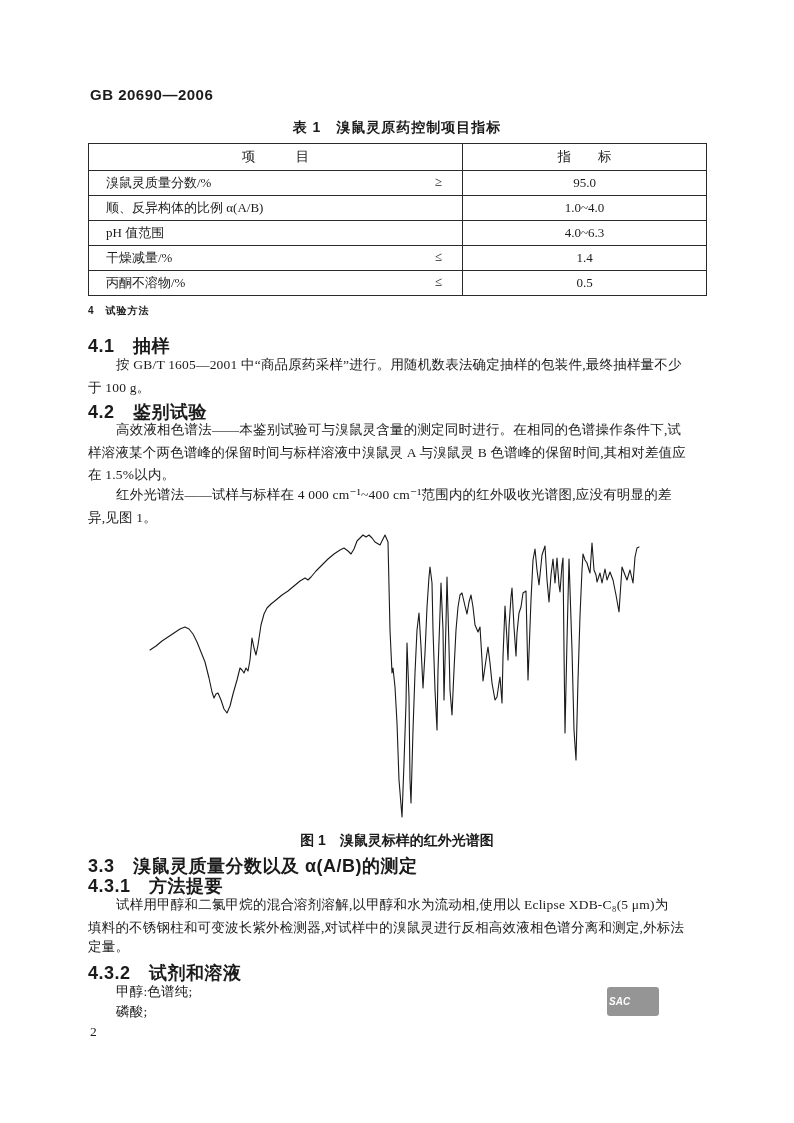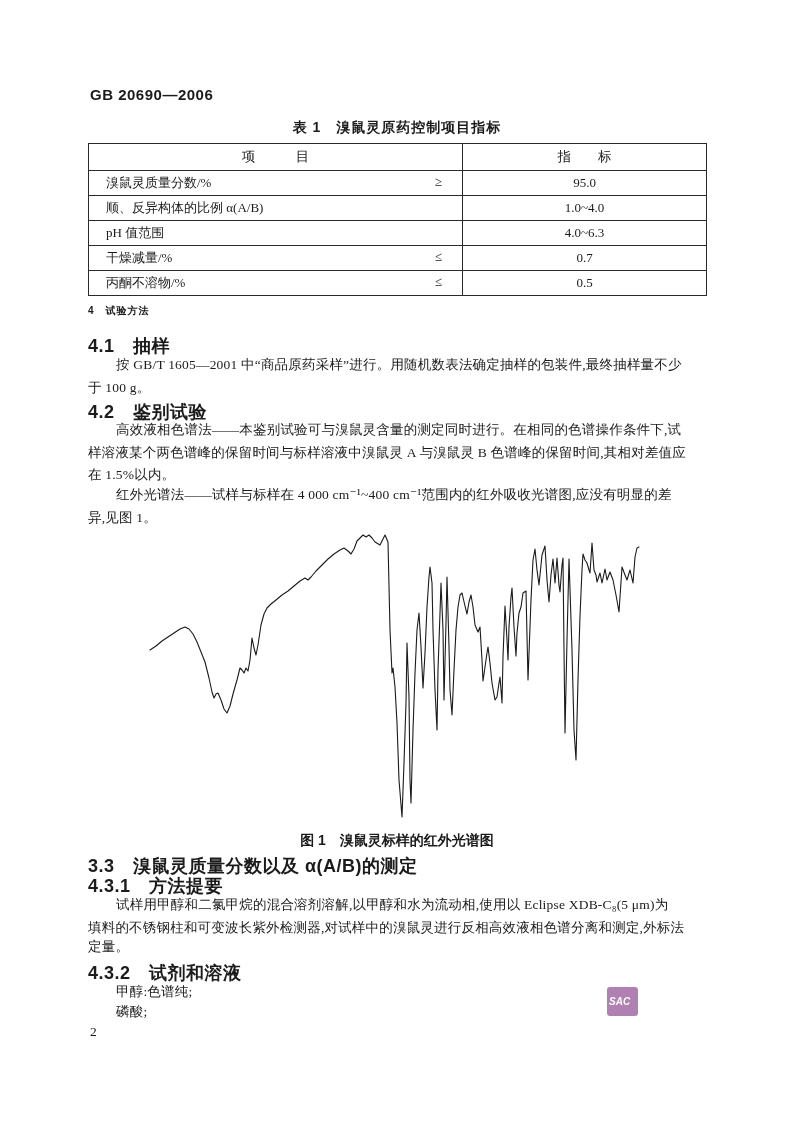--- a/index.html
+++ b/index.html
@@ -34,22 +34,22 @@
   .itemwrap{display:flex;justify-content:space-between;align-items:flex-start;padding:0 12px 0 9px;}
   .op{font-size:13px;}
   td.val{text-align:center;}
   .figure{position:absolute;left:130px;top:530px;width:560px;height:300px;}
   .caption{top:832px;left:88px;width:618px;text-align:center;font-size:14px;}
   .s4{top:304px;left:88px;font-size:10px;letter-spacing:1px;}
   .heading{left:88px;font-size:18px;letter-spacing:.5px;}
   .pline{left:88px;}
   .indent{left:116px;}
   .watermark{
-    top:987px;left:607px;width:31px;height:29px;
-    background:#701a75;opacity:.55;border-radius:3px;
+    top:987px;left:607px;width:52px;height:29px;
+    background:#404040;opacity:.55;border-radius:3px;
     display:flex;align-items:center;justify-content:flex-start;
   }
   .watermark span{
     color:#ffffff;font-family:"Liberation Sans","DejaVu Sans",sans-serif;
     font-weight:bold;font-style:italic;font-size:10px;padding-left:2px;
   }
   .pagenum{top:1024px;left:90px;font-size:13.5px;}
 </style>
 </head>
 <body>
@@ -97,21 +97,21 @@
           </td>
       <td class="val">4.0~6.3</td>
     </tr>
     <tr>
       <td class="itemcell">
             <div class="itemwrap">
               <span>干燥减量/%</span>
               <span class="op">≤</span>
             </div>
           </td>
-      <td class="val">0.7</td>
+      <td class="val">1.4</td>
     </tr>
     <tr>
       <td class="itemcell">
             <div class="itemwrap">
               <span>丙酮不溶物/%</span>
               <span class="op">≤</span>
             </div>
           </td>
       <td class="val">0.5</td>
     </tr>

